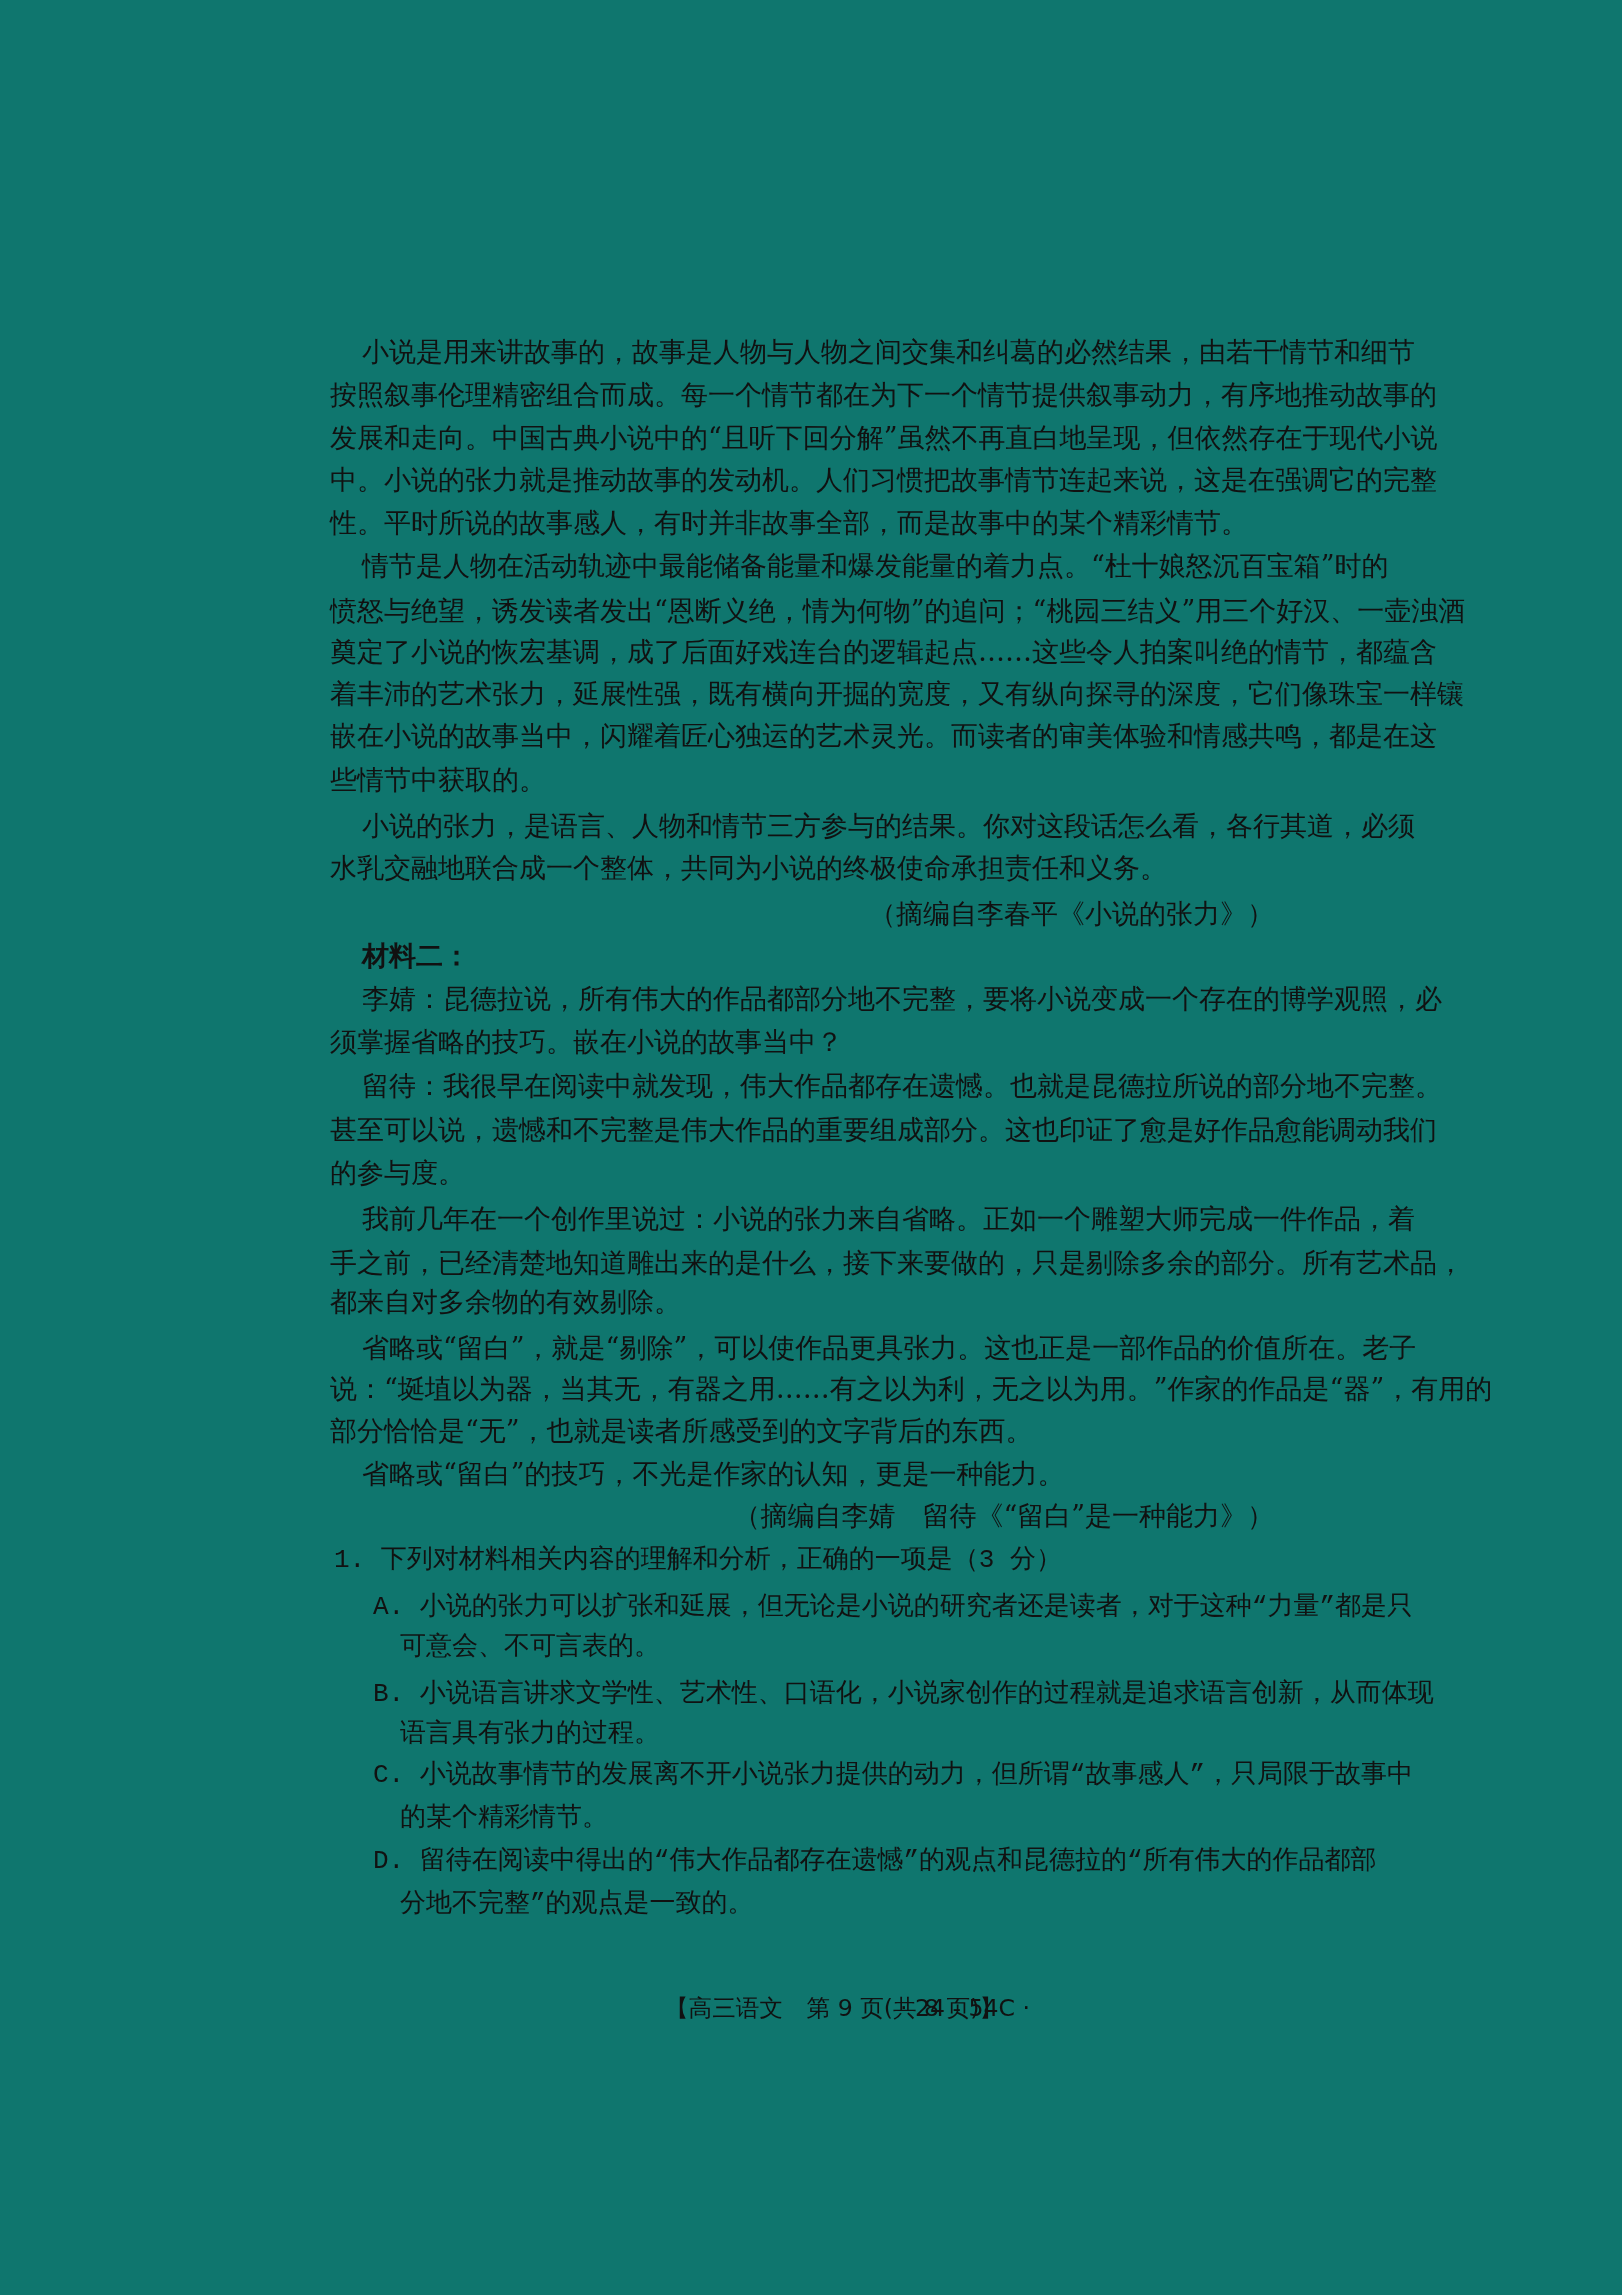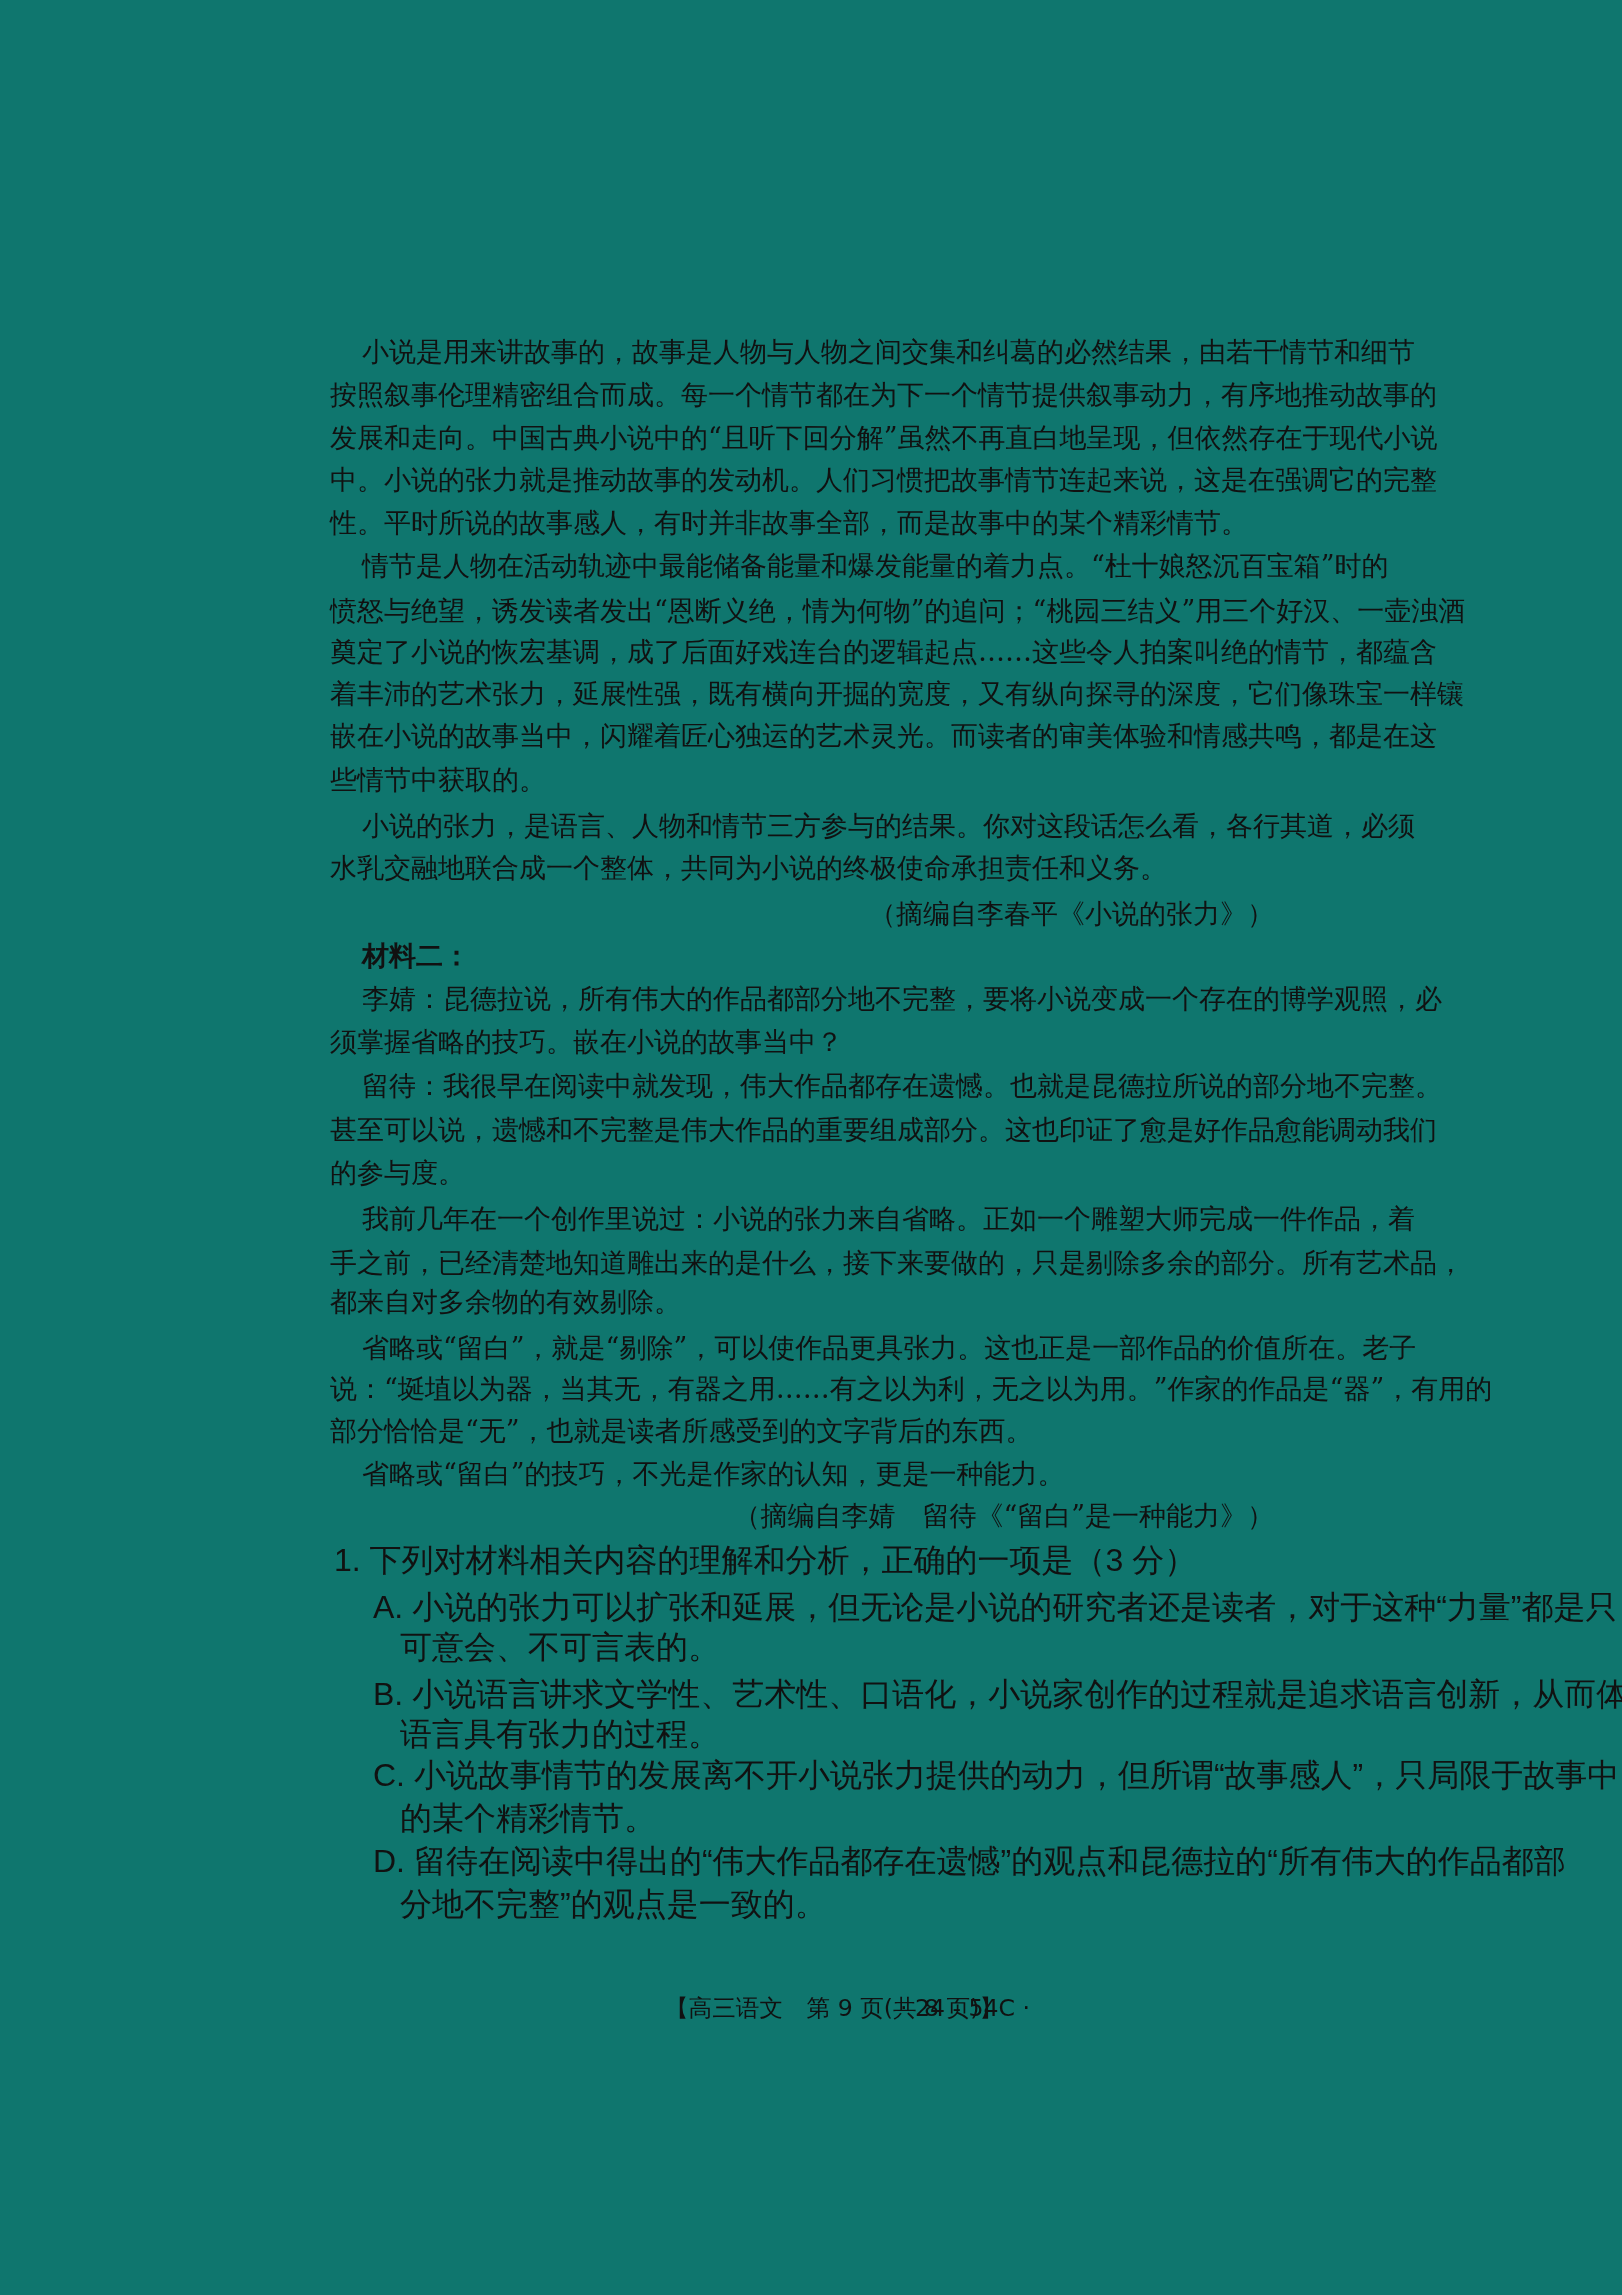--- a/index.html
+++ b/index.html
@@ -13,21 +13,21 @@
       color: #111111;
       line-height: 31px;
       height: 31px;
       transform: translateY(-15.7px);
     }
     .body-line { left: 330px; width: 944px; text-align: justify; text-align-last: justify; }
     .body-line.indent { left: 362px; width: 912px; }
     .body-line.last { text-align-last: left; }
     .cite { right: 349px; }
     .heading { left: 362px; font-weight: bold; font-family: Liberation Mono, monospace; }
-    .question { font-family: Liberation Sans, sans-serif; font-size: 32px; }
+    .question { font-family: Liberation Mono, monospace; font-size: 26px; }
     .q-stem { left: 334px; }
     .opt-first { left: 373px; width: 901px; text-align: justify; text-align-last: justify; }
     .opt-cont { left: 400px; text-align: right; }
     .footer { font-family: "DejaVu Sans", "Liberation Sans", sans-serif; font-size: 23.6px; }
   </style>
 </head>
 <body>
 
 <div class="page">
 

